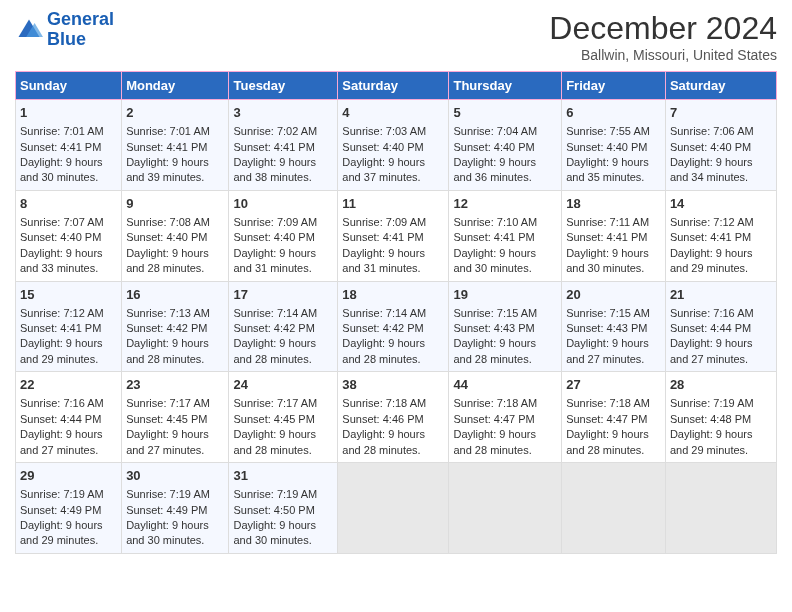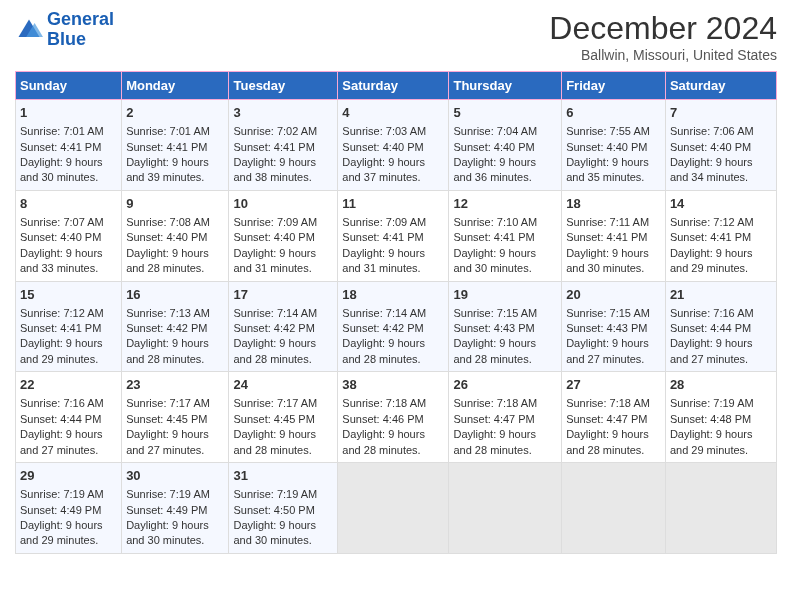--- a/index.html
+++ b/index.html
@@ -148,21 +148,21 @@
           <td><span class="day-num">18</span><span>Sunrise: 7:14 AM</span><br><span>Sunset: 4:42 PM</span><br><span>Daylight: 9 hours and 28 minutes.</span></td>
           <td><span class="day-num">19</span><span>Sunrise: 7:15 AM</span><br><span>Sunset: 4:43 PM</span><br><span>Daylight: 9 hours and 28 minutes.</span></td>
           <td><span class="day-num">20</span><span>Sunrise: 7:15 AM</span><br><span>Sunset: 4:43 PM</span><br><span>Daylight: 9 hours and 27 minutes.</span></td>
           <td><span class="day-num">21</span><span>Sunrise: 7:16 AM</span><br><span>Sunset: 4:44 PM</span><br><span>Daylight: 9 hours and 27 minutes.</span></td>
         </tr>
         <tr>
           <td><span class="day-num">22</span><span>Sunrise: 7:16 AM</span><br><span>Sunset: 4:44 PM</span><br><span>Daylight: 9 hours and 27 minutes.</span></td>
           <td><span class="day-num">23</span><span>Sunrise: 7:17 AM</span><br><span>Sunset: 4:45 PM</span><br><span>Daylight: 9 hours and 27 minutes.</span></td>
           <td><span class="day-num">24</span><span>Sunrise: 7:17 AM</span><br><span>Sunset: 4:45 PM</span><br><span>Daylight: 9 hours and 28 minutes.</span></td>
           <td><span class="day-num">38</span><span>Sunrise: 7:18 AM</span><br><span>Sunset: 4:46 PM</span><br><span>Daylight: 9 hours and 28 minutes.</span></td>
-          <td><span class="day-num">26</span><span>Sunrise: 7:18 AM</span><br><span>Sunset: 4:47 PM</span><br><span>Daylight: 9 hours and 28 minutes.</span></td>
+          <td><span class="day-num">44</span><span>Sunrise: 7:18 AM</span><br><span>Sunset: 4:47 PM</span><br><span>Daylight: 9 hours and 28 minutes.</span></td>
           <td><span class="day-num">27</span><span>Sunrise: 7:18 AM</span><br><span>Sunset: 4:47 PM</span><br><span>Daylight: 9 hours and 28 minutes.</span></td>
           <td><span class="day-num">28</span><span>Sunrise: 7:19 AM</span><br><span>Sunset: 4:48 PM</span><br><span>Daylight: 9 hours and 29 minutes.</span></td>
         </tr>
         <tr>
           <td><span class="day-num">29</span><span>Sunrise: 7:19 AM</span><br><span>Sunset: 4:49 PM</span><br><span>Daylight: 9 hours and 29 minutes.</span></td>
           <td><span class="day-num">30</span><span>Sunrise: 7:19 AM</span><br><span>Sunset: 4:49 PM</span><br><span>Daylight: 9 hours and 30 minutes.</span></td>
           <td><span class="day-num">31</span><span>Sunrise: 7:19 AM</span><br><span>Sunset: 4:50 PM</span><br><span>Daylight: 9 hours and 30 minutes.</span></td>
           <td class="empty-cell"></td>
           <td class="empty-cell"></td>
           <td class="empty-cell"></td>

